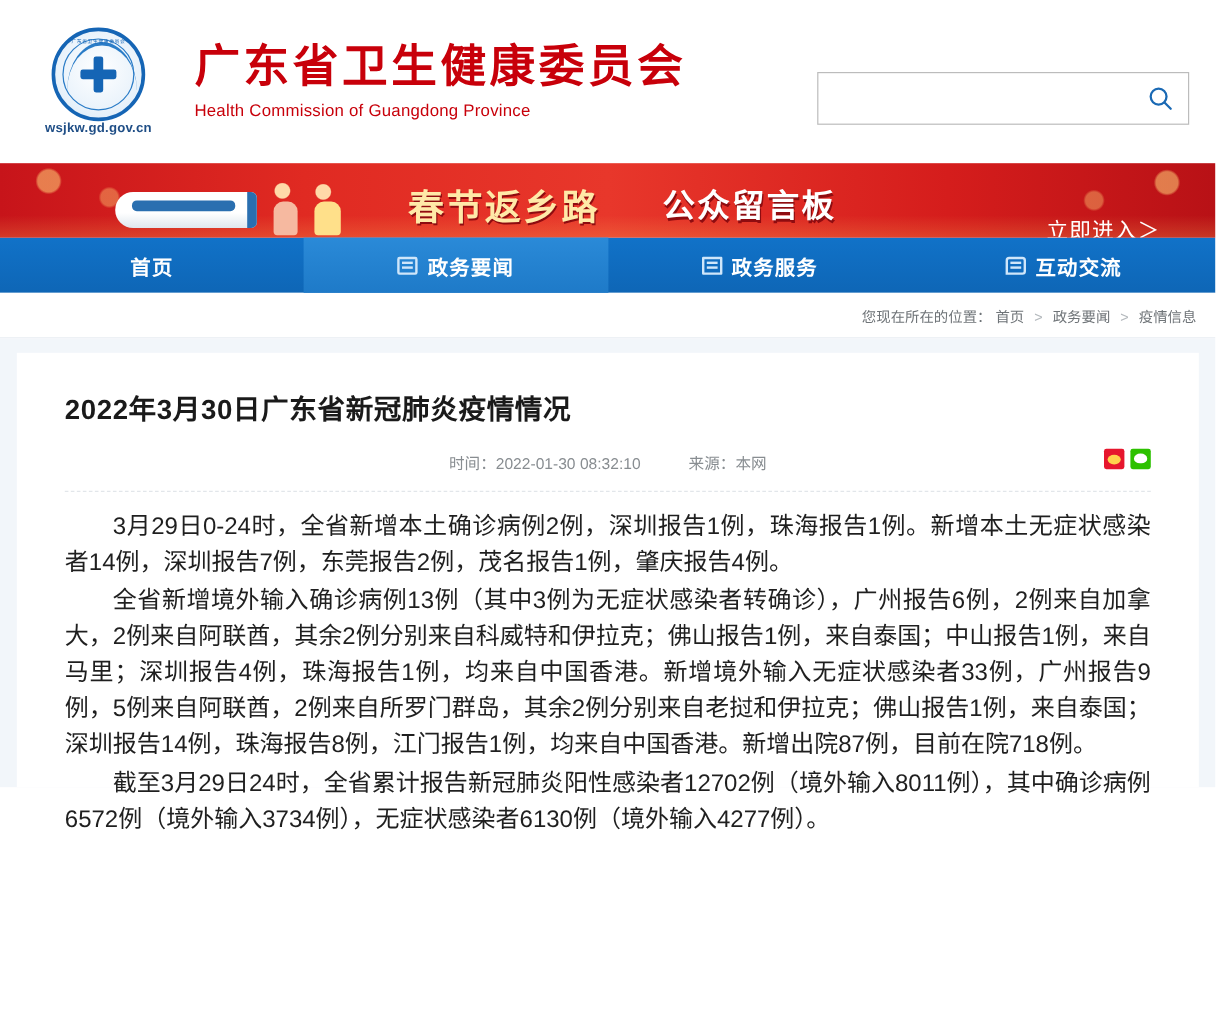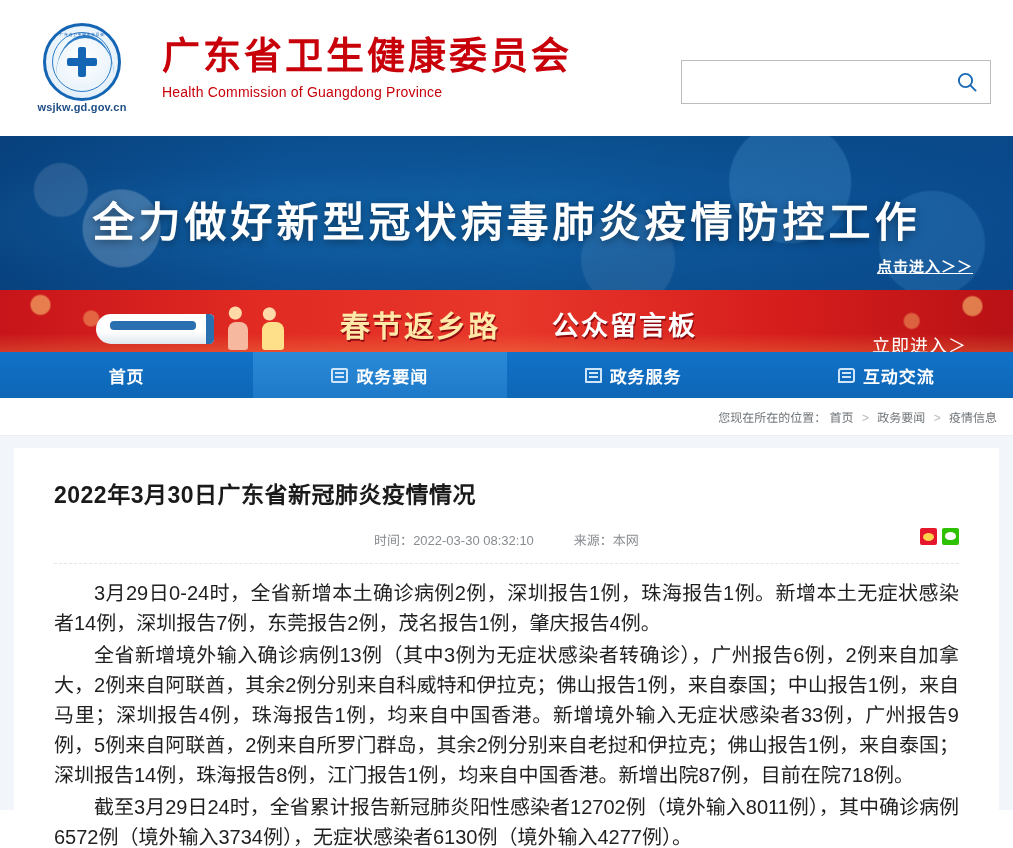--- a/index.html
+++ b/index.html
@@ -392,24 +392,20 @@
       <input class="search-input" type="text" value="" placeholder="" style="">
       <button class="search-btn">
         <svg width="24" height="24" viewBox="0 0 24 24">
           <circle cx="10.5" cy="10.5" r="6.6" fill="none" stroke="#1a69b4" stroke-width="1.9"></circle>
           <line x1="15.4" y1="15.4" x2="20.6" y2="20.6" stroke="#1a69b4" stroke-width="1.9" stroke-linecap="round"></line>
         </svg>
       </button>
     </div>
   </div>
 
-  <div class="banner">
-    <div class="banner-title">全力做好新型冠状病毒肺炎疫情防控工作</div>
-    <div class="banner-enter">点击进入＞＞</div>
-  </div>
 
   <div class="redstrip">
     <div class="train"></div>
     <div class="people"></div>
     <div class="redstrip-text1">春节返乡路</div>
     <div class="redstrip-text2">公众留言板</div>
     <div class="redstrip-enter">立即进入＞</div>
   </div>
 
   <div class="nav">
@@ -440,21 +436,21 @@
       <span class="cur">疫情信息</span>
     </div>
   </div>
 
   <div class="content">
     <div class="article">
       <div class="art-title">2022年3月30日广东省新冠肺炎疫情情况</div>
 
       <div class="art-meta">
         <span>
-          <span>时间：</span><span>2022-03-30 08:32:10</span>
+          <span>时间：</span><span>2022-01-30 08:32:10</span>
         </span>
         <span>
           <span>来源：</span><span>本网</span>
         </span>
         <span class="art-share">
           <span class="share-ico sina"></span>
           <span class="share-ico wechat"></span>
         </span>
       </div>
 

